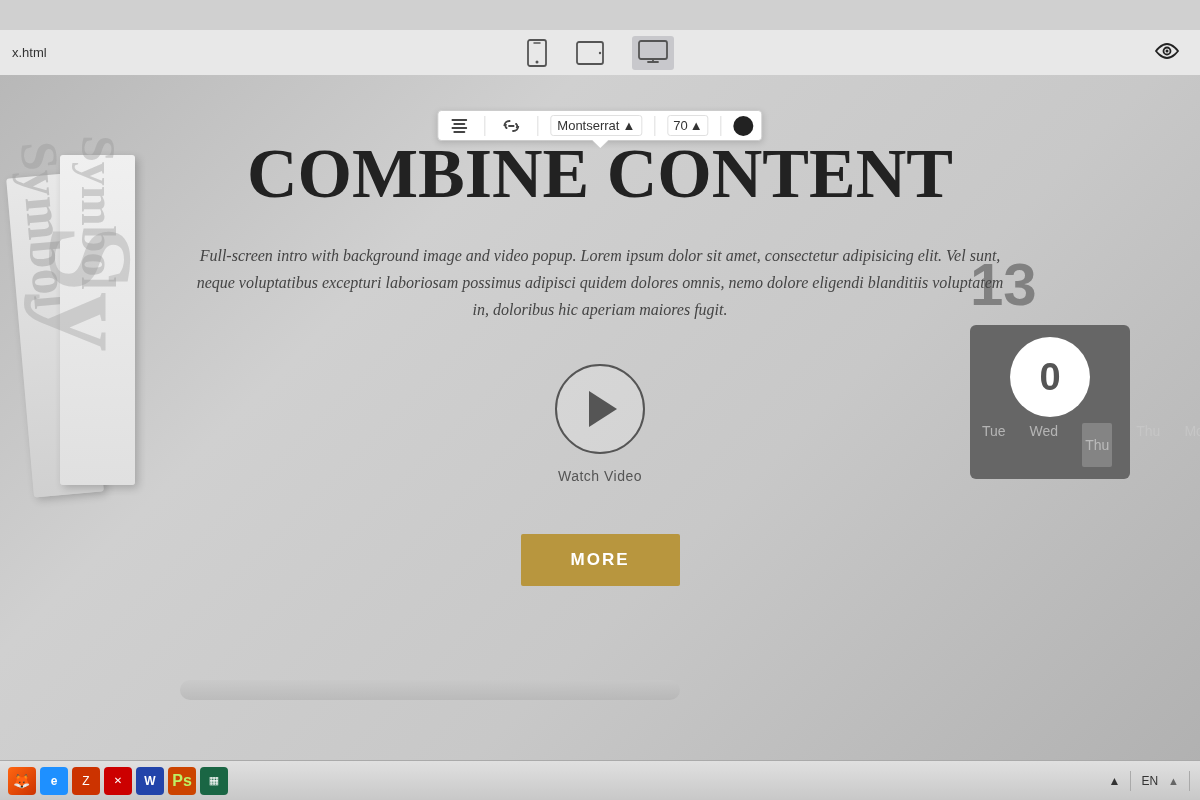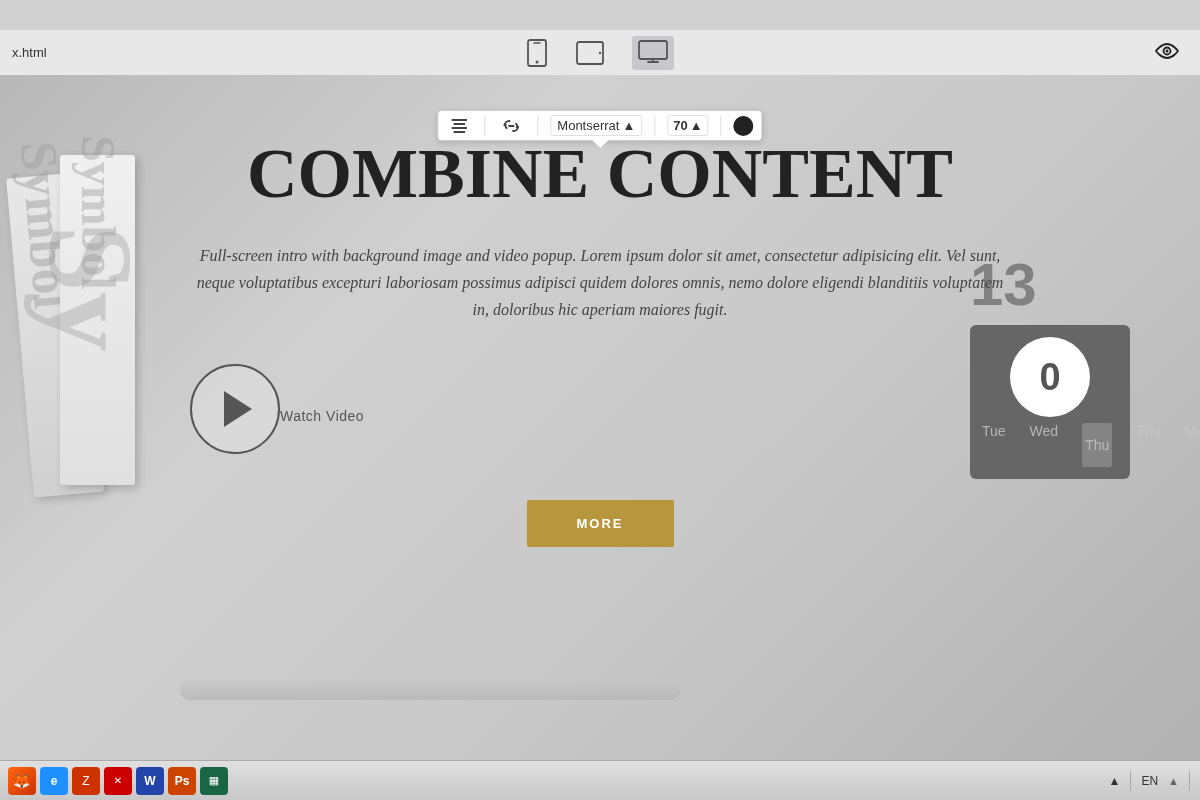--- a/index.html
+++ b/index.html
@@ -154,21 +154,20 @@
     .font-size-selector {
       display: flex;
       align-items: center;
       gap: 2px;
       font-size: 13px;
       color: #333;
       padding: 2px 5px;
       border: 1px solid #e0e0e0;
       border-radius: 3px;
       cursor: pointer;
-      font-weight: bold;
     }
 
     .color-picker {
       width: 20px;
       height: 20px;
       border-radius: 50%;
       background: #222;
       cursor: pointer;
       border: none;
     }
@@ -244,23 +243,23 @@
       color: #444;
       font-style: italic;
       line-height: 1.7;
       max-width: 820px;
       margin: 0 auto 40px;
       font-family: Georgia, serif;
     }
 
     .play-button-container {
       display: flex;
-      flex-direction: row;
-      align-items: center;
-      margin-bottom: 32px;
+      flex-direction: column;
+      align-items: center;
+      margin-bottom: 50px;
       cursor: pointer;
       text-align: center;
     }
 
     .play-circle {
       width: 90px;
       height: 90px;
       border-radius: 50%;
       border: 2px solid #555;
       display: flex;
@@ -284,21 +283,21 @@
       color: #555;
       font-family: Arial, sans-serif;
       letter-spacing: 0.5px;
     }
 
     .more-button {
       background: #b8963e;
       color: white;
       border: none;
       padding: 16px 50px;
-      font-size: 13px;
+      font-size: 17px;
       font-weight: bold;
       letter-spacing: 2px;
       text-transform: uppercase;
       cursor: pointer;
       border-radius: 2px;
       font-family: Arial, sans-serif;
     }
 
     
     .taskbar {
@@ -458,21 +457,21 @@
 </div>
 
 <div class="taskbar">
 
   <div class="taskbar-icon" style="background: linear-gradient(135deg, #ff6611, #cc3300); color:white; font-size:14px;">🦊</div>
 
   <div class="taskbar-icon" style="background:#1e90ff; color:white; font-size:12px; font-weight:bold;">e</div>
   <div class="taskbar-icon" style="background:#cc3300; color:white; font-size:12px;">Z</div>
   <div class="taskbar-icon" style="background:#cc0000; color:white; font-size:10px;">✕</div>
   <div class="taskbar-icon" style="background:#2244aa; color:white; font-size:12px; font-weight:bold;">W</div>
-  <div class="taskbar-icon" style="background:#cc4400; color:#ffffff; font-size:12px; font-weight:bold;">Ps</div>
+  <div class="taskbar-icon" style="background:#cc4400; color:#bef264; font-size:16px; font-weight:bold;">Ps</div>
   <div class="taskbar-icon" style="background:#1a6644; color:white; font-size:11px;">▦</div>
 
   <div class="taskbar-start">
     <span>▲</span>
     <span style="width:1px;height:20px;background:#aaa;"></span>
     <span>EN</span>
     <span style="font-size:11px;color:#666;">▲</span>
     <span style="width:1px;height:20px;background:#aaa;"></span>
   </div>
 </div>

